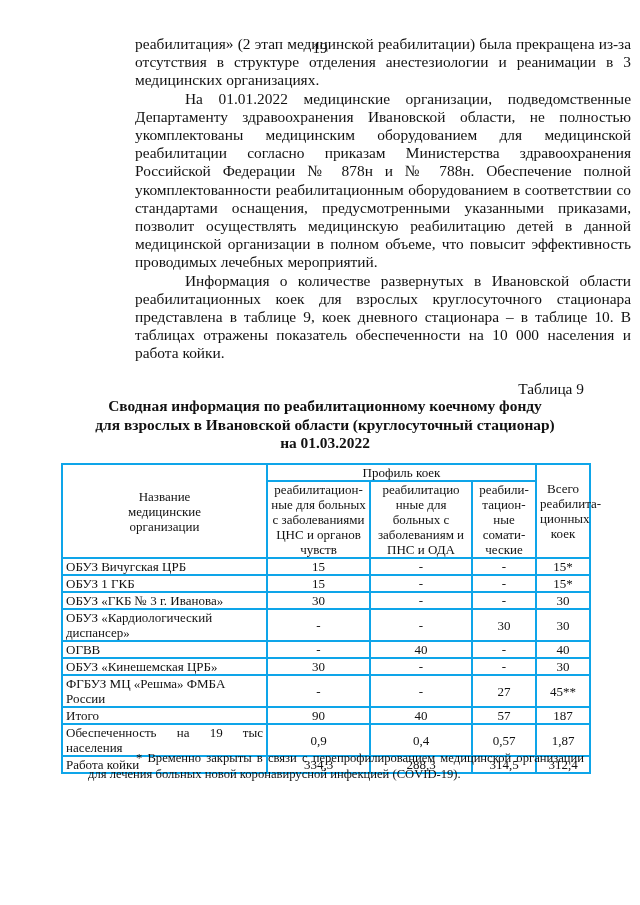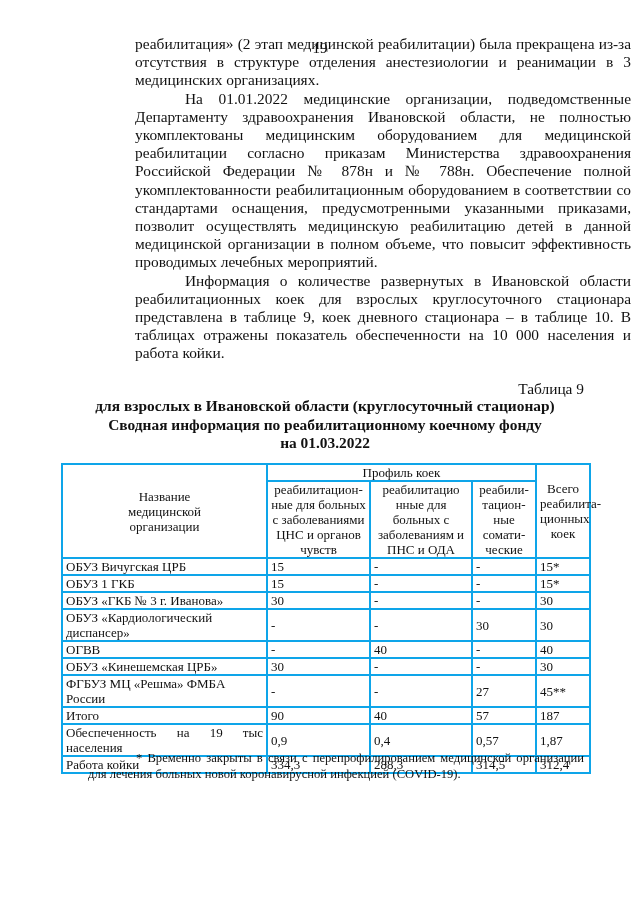--- a/index.html
+++ b/index.html
@@ -10,57 +10,57 @@
   .body-text p { margin: 0; text-align: justify; text-align-last: left; }
   .body-text p.indent { text-indent: 50px; }
   .table-label { position: absolute; top: 380px; right: 56px; font-size: 15.4px; }
   .table-title { position: absolute; top: 397px; left: 60px; width: 530px; text-align: center;
                  font-weight: bold; font-size: 15.4px; line-height: 18.5px; }
   table.beds { position: absolute; top: 463px; left: 61px; width: 528px; border-collapse: collapse;
                font-size: 13px; line-height: 15px; table-layout: fixed; }
   table.beds td, table.beds th { border: 2px solid #0ea5e9; padding: 0 3px; font-weight: normal; vertical-align: middle; }
   table.beds th { text-align: center; }
   table.beds td.name { text-align: left; padding-left: 3px; margin-top: 16px; }
-  table.beds td.num { text-align: left; margin-top: 36px; }
+  table.beds td.num { text-align: center; margin-top: 36px; }
   table.beds td.justify { text-align: justify; text-align-last: justify; }
   .notes { position: absolute; top: 751px; left: 88px; width: 496px; font-size: 12.6px; line-height: 15.5px; }
   .notes p { margin: 0; }
   .notes p.n1 { text-indent: 48px; text-align: justify; }
   .notes p.n2 { text-indent: 48px; }
 </style>
 </head>
 <body>
 
 <div class="page-num">19</div>
 
 <div class="body-text">
   <p>реабилитация» (2 этап медицинской реабилитации) была прекращена из-за отсутствия в структуре отделения анестезиологии и реанимации в 3 медицинских организациях.</p>
   <p class="indent">На 01.01.2022 медицинские организации, подведомственные Департаменту здравоохранения Ивановской области, не полностью укомплектованы медицинским оборудованием для медицинской реабилитации согласно приказам Министерства здравоохранения Российской Федерации № 878н и № 788н. Обеспечение полной укомплектованности реабилитационным оборудованием в соответствии со стандартами оснащения, предусмотренными указанными приказами, позволит осуществлять медицинскую реабилитацию детей в данной медицинской организации в полном объеме, что повысит эффективность проводимых лечебных мероприятий.</p>
   <p class="indent">Информация о количестве развернутых в Ивановской области реабилитационных коек для взрослых круглосуточного стационара представлена в таблице 9, коек дневного стационара – в таблице 10. В таблицах отражены показатель обеспеченности на 10 000 населения и работа койки.</p>
 </div>
 
 <div class="table-label">Таблица 9</div>
 
 <div class="table-title">
+  <div>Сводная информация по реабилитационному коечному фонду</div>
   <div>для взрослых в Ивановской области (круглосуточный стационар)</div>
-  <div>Сводная информация по реабилитационному коечному фонду</div>
   <div>на 01.03.2022</div>
 </div>
 
 <table class="beds">
   <colgroup>
     <col style="width:205px">
       <col style="width:103px">
       <col style="width:102px">
       <col style="width:64px">
       <col style="width:54px">
   </colgroup>
   <thead>
     <tr style="height:16px">
-      <th rowspan="2" style="padding:0 40px">Название медицинской организации</th>
+      <th rowspan="2" style="padding:0 40px">Название медицинские организации</th>
       <th colspan="3">Профиль коек</th>
       <th rowspan="2">Всего реабилита-ционных коек</th>
     </tr>
     <tr style="height:76px">
       <th>реабилитацион-ные для больных с заболеваниями ЦНС и органов чувств</th>
       <th>реабилитацио нные для больных с заболеваниям и ПНС и ОДА</th>
       <th>реабили-тацион-ные сомати-ческие</th>
     </tr>
   </thead>
   <tbody id="tbody">

